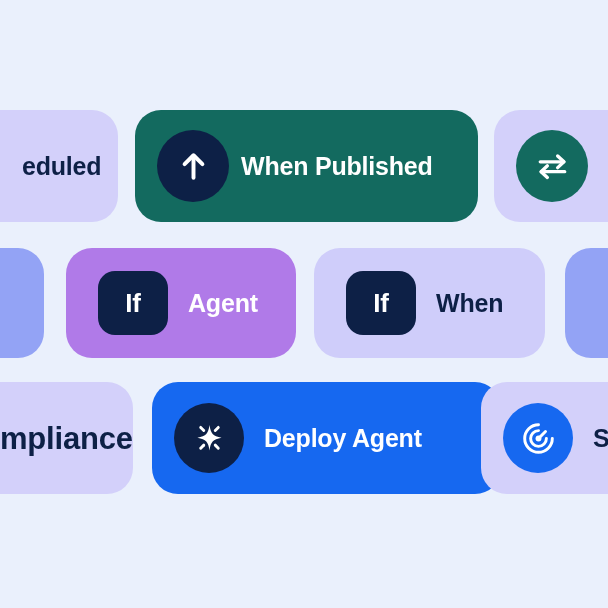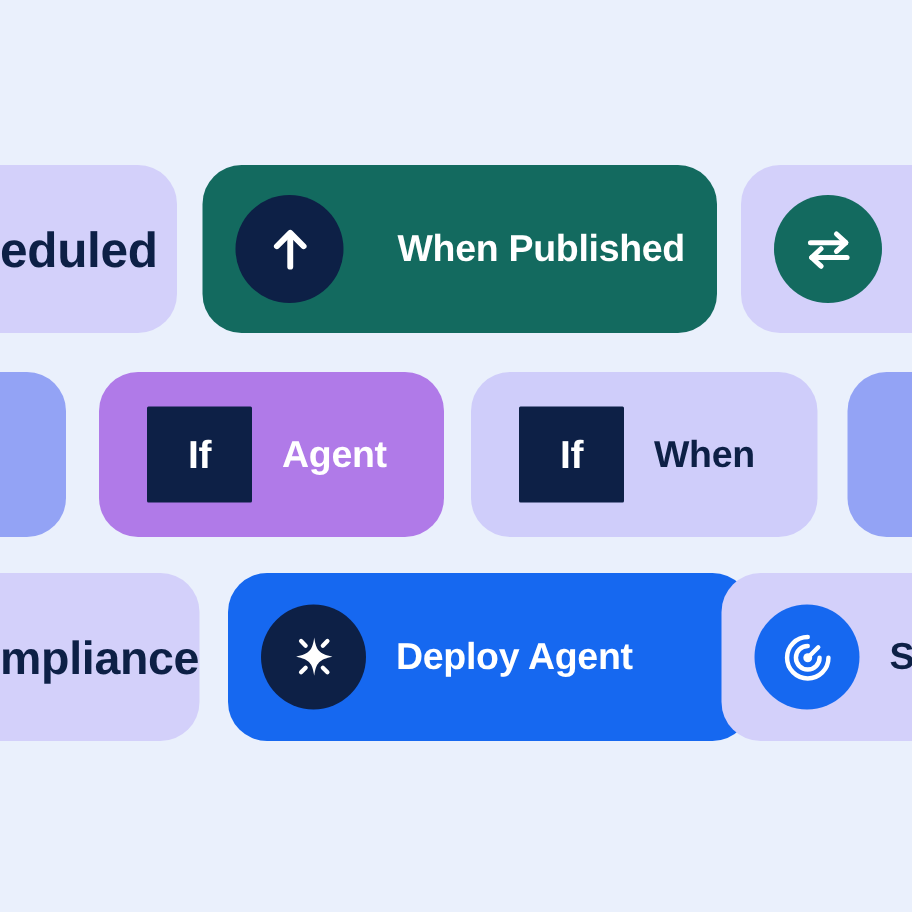--- a/index.html
+++ b/index.html
@@ -35,43 +35,43 @@
     letter-spacing: -0.2px;
     line-height: 1;
   }
   .badge {
     flex: 0 0 auto;
     display: flex;
     align-items: center;
     justify-content: center;
   }
   .badge.circle { border-radius: 50%; }
-  .badge.rounded { border-radius: 1px; }
+  .badge.rounded { border-radius: 17px; }
   .badge-text {
     font-weight: bold;
     line-height: 1;
     letter-spacing: -0.3px;
   }
   svg { display: block; }
 </style>
 </head>
 <body style="background: rgb(234, 240, 252);">
 
 <div id="canvas">
     <div class="card" style="left: -70px; top: 110px; width: 188px; height: 112px; background: rgb(211, 208, 250);">
-      <span class="card-label" style="color: rgb(13, 32, 70); font-size: 33px; margin-left: 70px;">eduled</span>
+      <span class="card-label" style="color: rgb(13, 32, 70); font-size: 25px; margin-left: 92px;">eduled</span>
     </div>
     <div class="card" style="left: 135px; top: 110px; width: 343px; height: 112px; background: rgb(19, 106, 95);">
       <div class="badge circle" style="width: 72px; height: 72px; background: rgb(13, 32, 70); margin-left: 22px;">
         <svg width="45" height="45" viewBox="0 0 48 48" fill="none">
           <path d="M24 36 L24 13" stroke="#ffffff" stroke-width="4.2" stroke-linecap="round"></path>
           <path d="M14.5 21.5 L24 12 L33.5 21.5" stroke="#ffffff" stroke-width="4.2" stroke-linecap="round" stroke-linejoin="round" fill="none"></path>
         </svg>
       </div>
-      <span class="card-label" style="color: rgb(255, 255, 255); font-size: 25px; margin-left: 36px;">When Published</span>
+      <span class="card-label" style="color: rgb(255, 255, 255); font-size: 25px; margin-left: 12px;">When Published</span>
     </div>
     <div class="card" style="left: 494px; top: 110px; width: 188px; height: 112px; background: rgb(211, 208, 250);">
       <div class="badge circle" style="width: 72px; height: 72px; background: rgb(19, 106, 95); margin-left: 22px;">
         <svg width="45" height="45" viewBox="0 0 48 48" fill="none">
           <path d="M11 19 L36 19" stroke="#ffffff" stroke-width="3.6" stroke-linecap="round"></path>
           <path d="M29.5 12.8 L36.2 19 L29.5 25.2" stroke="#ffffff" stroke-width="3.6" stroke-linecap="round" stroke-linejoin="round" fill="none"></path>
           <path d="M37 29.5 L12 29.5" stroke="#ffffff" stroke-width="3.6" stroke-linecap="round"></path>
           <path d="M18.5 23.3 L11.8 29.5 L18.5 35.7" stroke="#ffffff" stroke-width="3.6" stroke-linecap="round" stroke-linejoin="round" fill="none"></path>
         </svg>
       </div>

